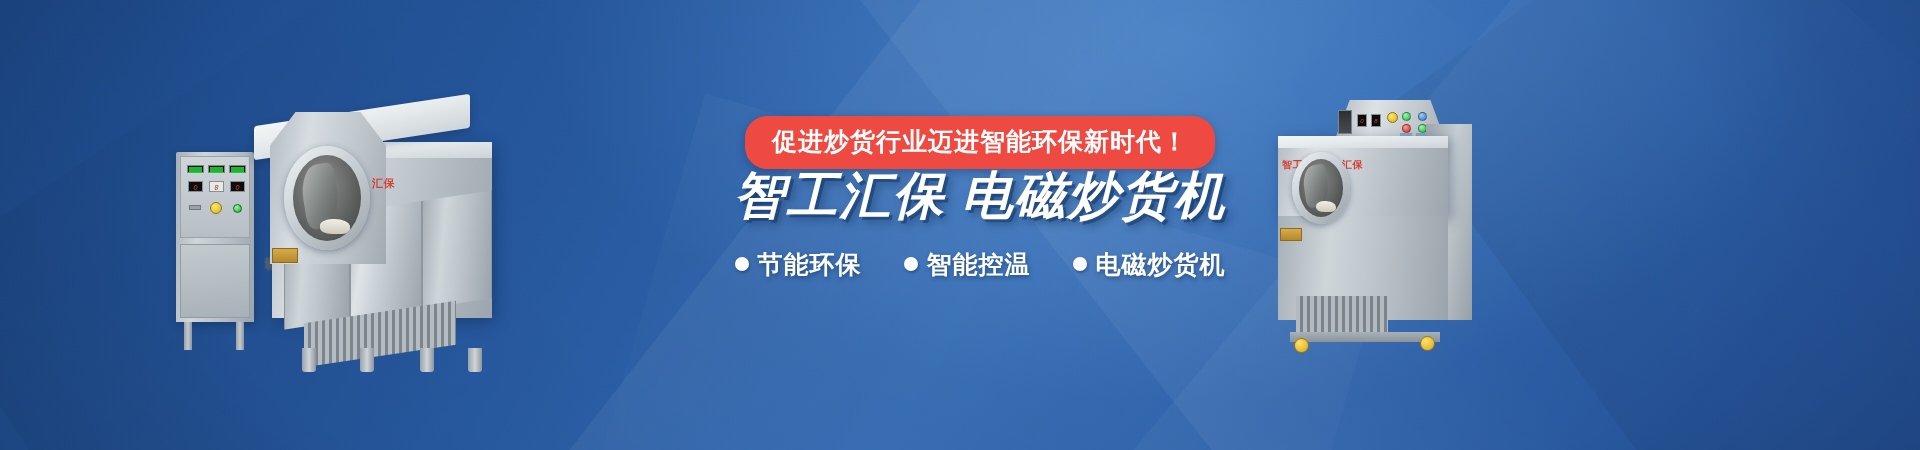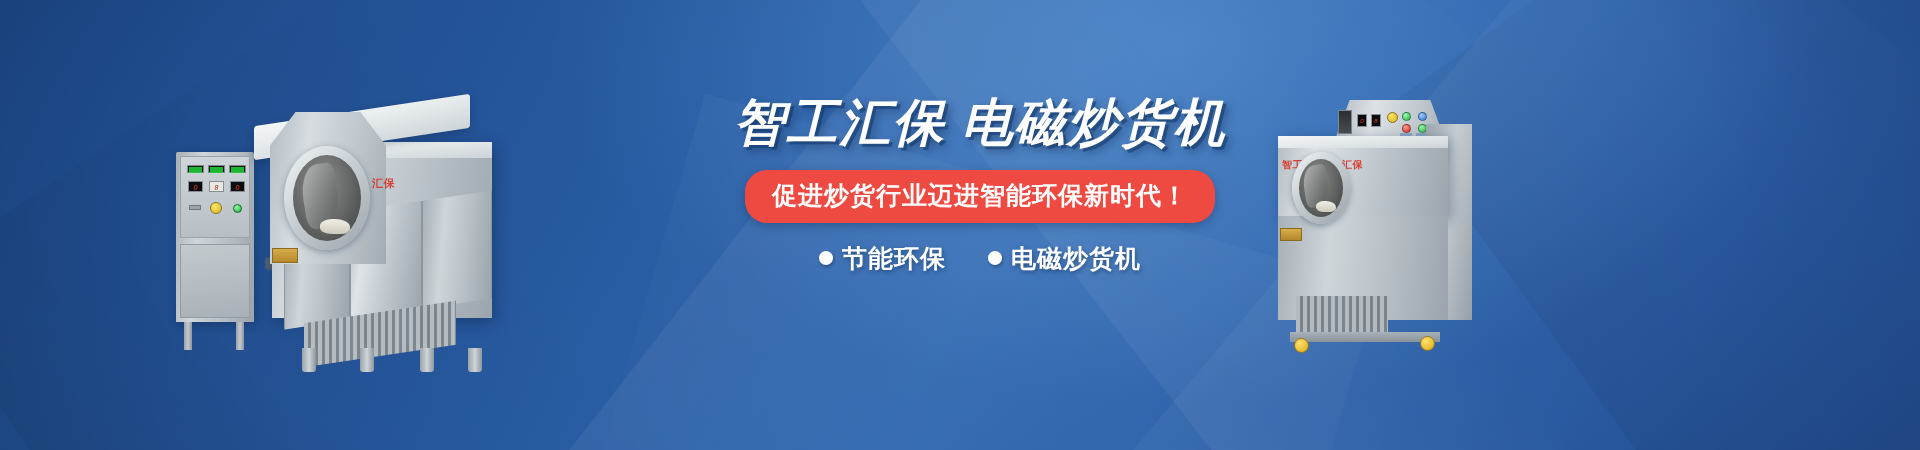--- a/index.html
+++ b/index.html
@@ -69,21 +69,21 @@
     color:#fff;
     font-size:25px;
     font-weight:bold;
     letter-spacing:1px;
     padding:9px 27px 11px 27px;
     border-radius:22px;
     white-space:nowrap;
     box-shadow:0 3px 10px rgba(14,40,80,0.35);
   }
   #features {
-    margin-top:19px;
+    margin-top:25px;
     display:flex;
     justify-content:center;
     gap:42px;
     white-space:nowrap;
   }
   .feat {
     display:flex;
     align-items:center;
     color:#ffffff;
     font-size:25px;
@@ -342,29 +342,33 @@
     </div>
 
     <div id="mr-plate"></div>
     <div id="mr-vents"></div>
     <div id="mr-base"></div>
     <div class="caster" style="left:16px; top:238px;"></div>
     <div class="caster" style="left:142px; top:236px;"></div>
   </div>
 
   <div id="copy">
-    <div id="headline">智工汇保  电磁炒货机</div>
     <div id="pill-wrap">
       <div id="pill">促进炒货行业迈进智能环保新时代！</div>
     </div>
+    <div id="headline">智工汇保  电磁炒货机</div>
     <div id="features">
       <div class="feat">
         <span class="dot"></span>
         <span>节能环保</span>
       </div>
       <div class="feat">
         <span class="dot"></span>
+        <span>智能控温</span>
+      </div>
+      <div class="feat">
+        <span class="dot"></span>
         <span>电磁炒货机</span>
       </div>
     </div>
   </div>
 
 </div>
 
 </body></html>

